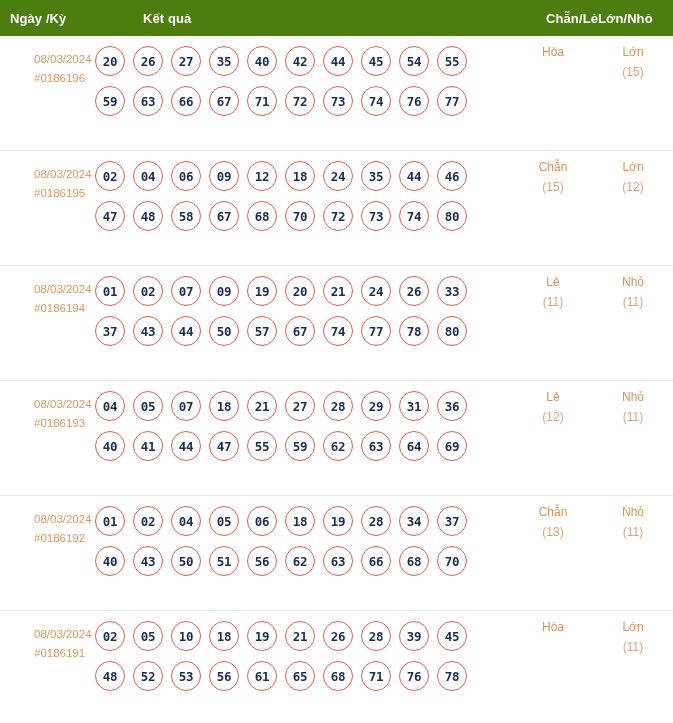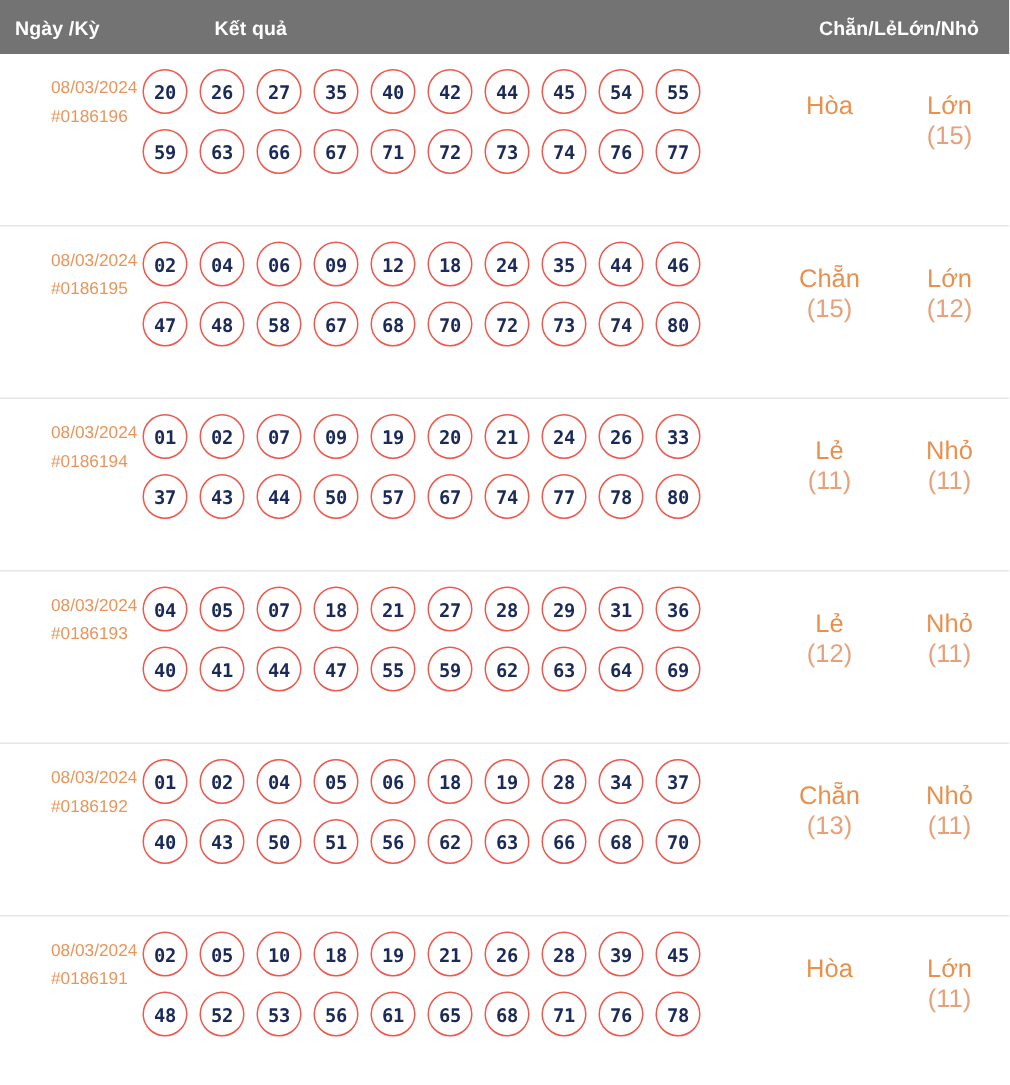--- a/index.html
+++ b/index.html
@@ -13,21 +13,21 @@
     width: 673px;
     height: 723px;
     position: relative;
     background: #ffffff;
     overflow: hidden;
   }
 
   
   .tbl-header {
     height: 36px;
-    background: #737373;
+    background: #4d7c0f;
     display: flex;
     align-items: center;
     position: relative;
   }
   .th {
     color: #ffffff;
     font-size: 13px;
     font-weight: bold;
     letter-spacing: .1px;
     white-space: nowrap;
@@ -80,24 +80,24 @@
     font-weight: bold;
     font-family: "DejaVu Sans Mono", "Liberation Mono", monospace;
     display: flex;
     align-items: center;
     justify-content: center;
     letter-spacing: -.2px;
   }
 
   .stat {
     position: absolute;
-    top: 25px;
+    top: 6px;
     text-align: center;
     color: #e8914f;
-    font-size: 17px;
+    font-size: 12px;
     line-height: 20px;
   }
   .stat .lbl { display: block; color: #e8914f; white-space: nowrap; }
   .stat .cnt { display: block; color: #e5a27a; white-space: nowrap; }
   .stat-oe { left: 508px; width: 90px; }
   .stat-bs { left: 598px; width: 70px; }
 </style>
 </head>
 <body>
 

